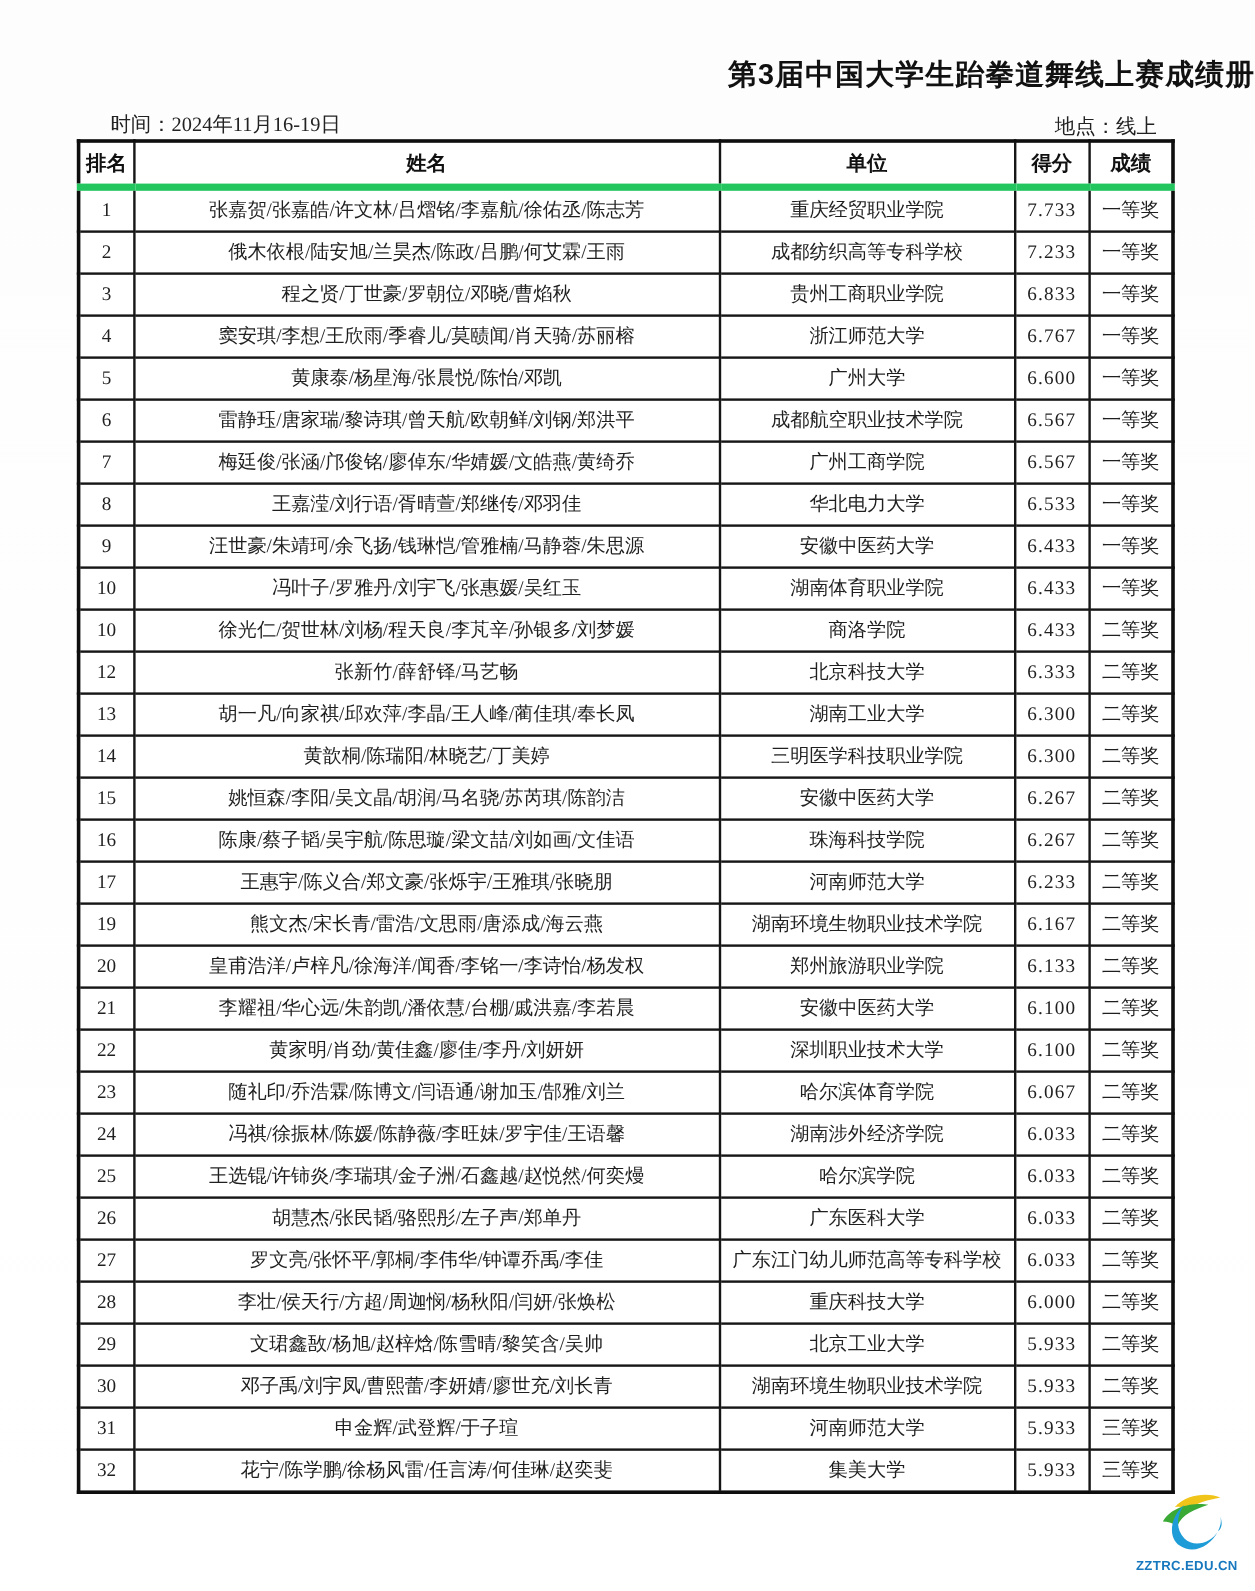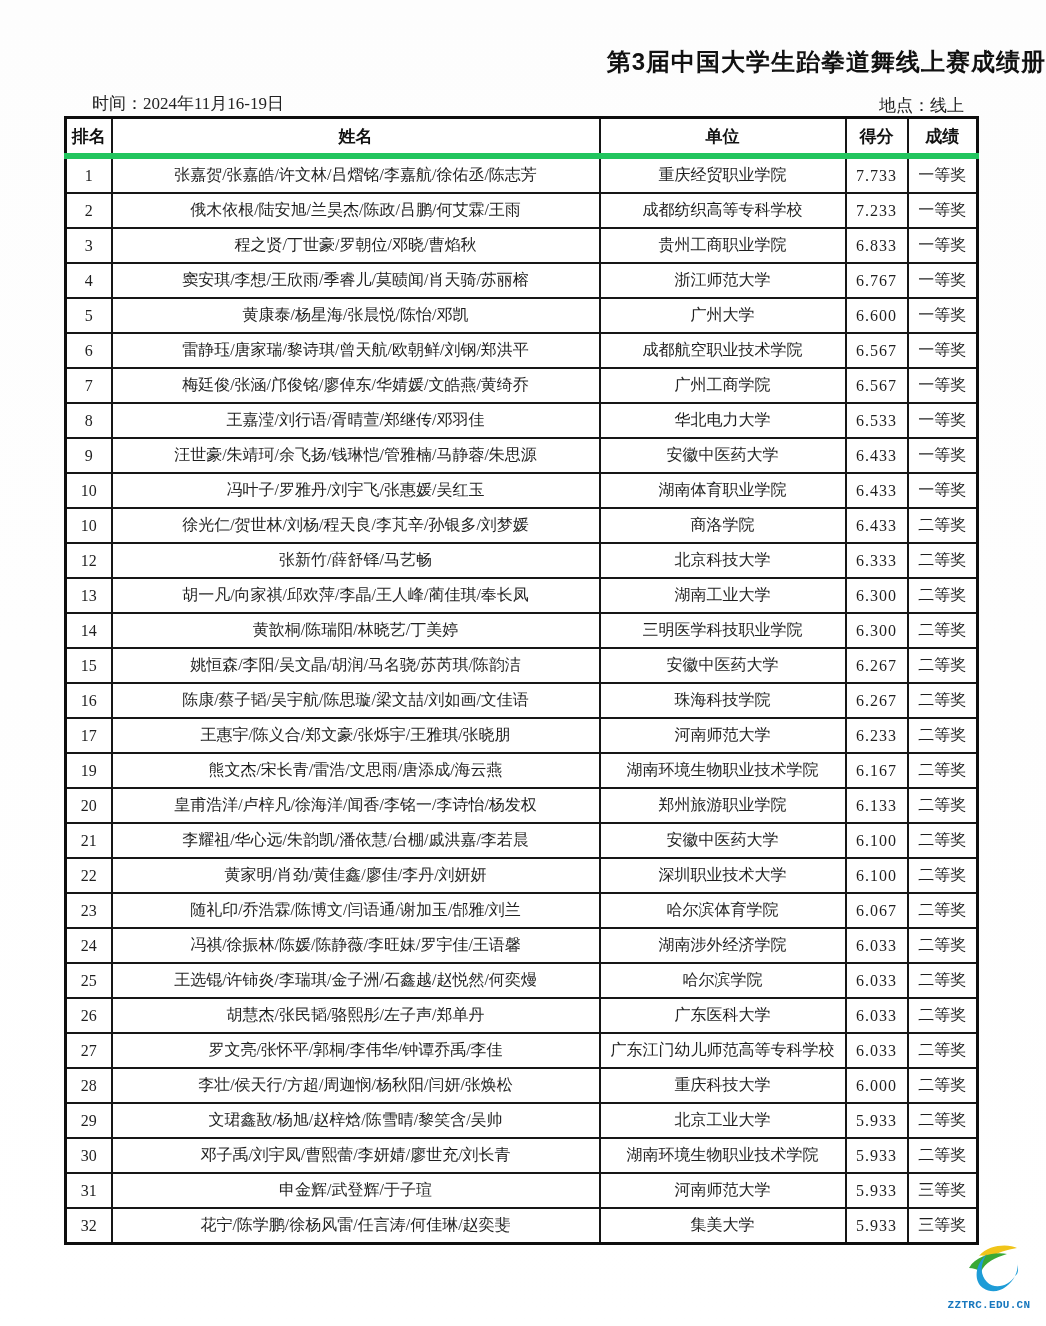--- a/index.html
+++ b/index.html
@@ -59,21 +59,21 @@
   .col-award{width:70px;}
   td.c0{font-family:"Liberation Serif","DejaVu Serif",serif;font-size:15px;}
   td.c3{font-size:15px;letter-spacing:1px;margin-top:12px;}
   td.c2{font-size:15.5px;}
   .watermark{
     position:absolute;right:12px;bottom:8px;width:90px;height:76px;
     text-align:center;
   }
   .watermark svg{display:block;margin:0 auto;}
   .watermark .wm-text{
-    font-family:Liberation Mono, monospace;
+    font-family:Liberation Sans, sans-serif;
     font-size:11px;font-weight:bold;color:#1878be;
     letter-spacing:0.3px;margin-top:1px;
   }
 </style>
 </head>
 <body>
 
 <div class="page">
 
   <div class="title">第3届中国大学生跆拳道舞线上赛成绩册</div>

